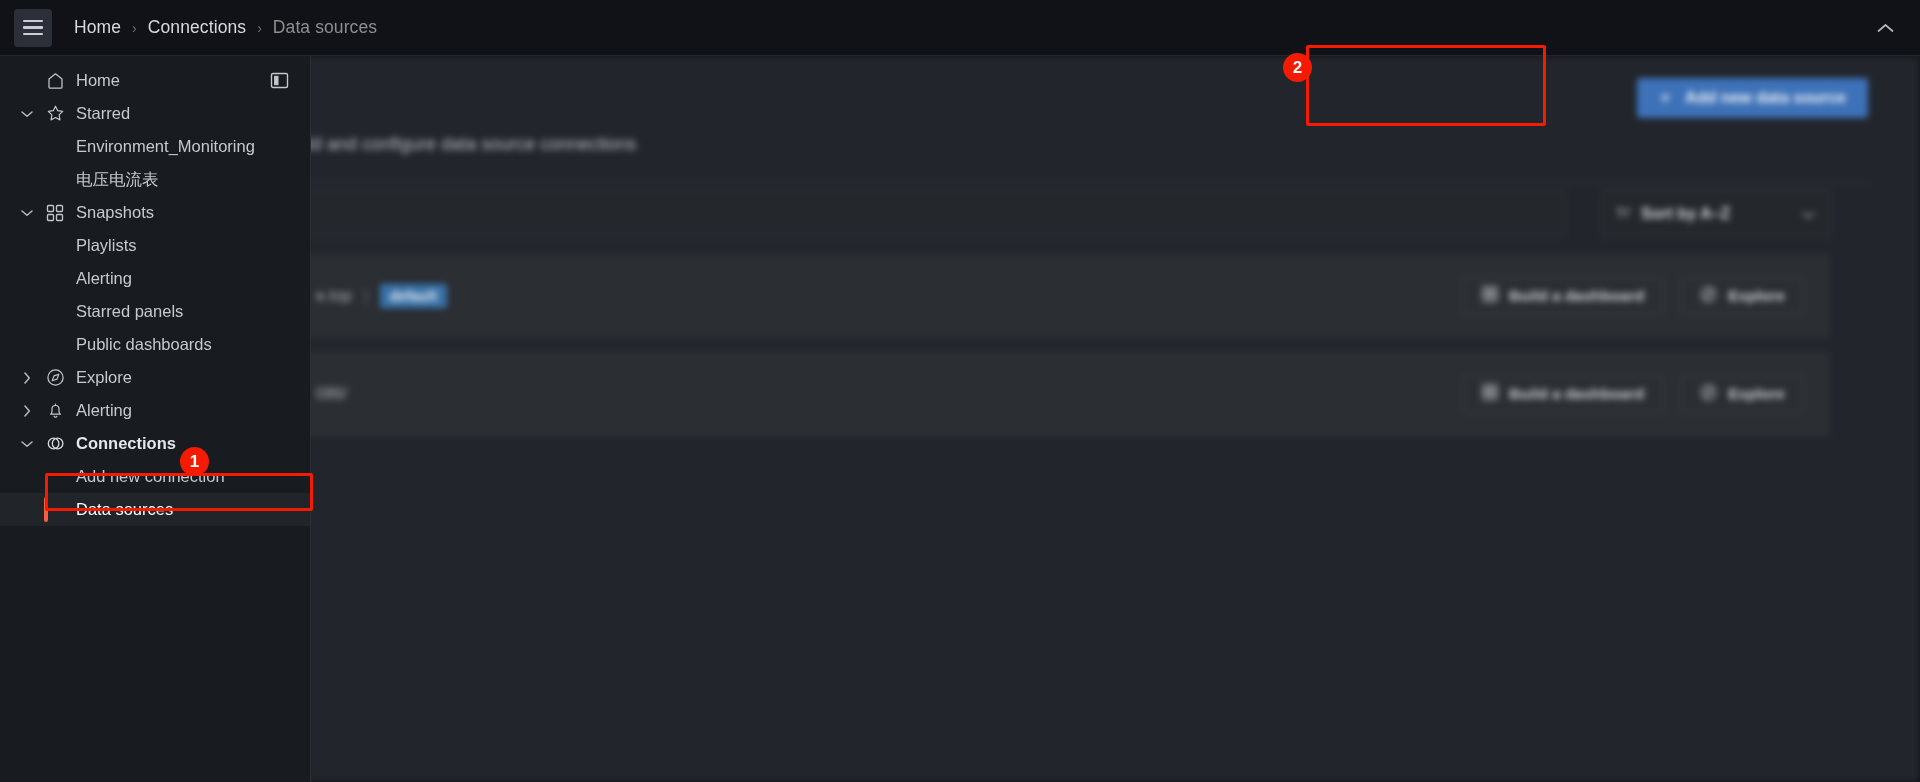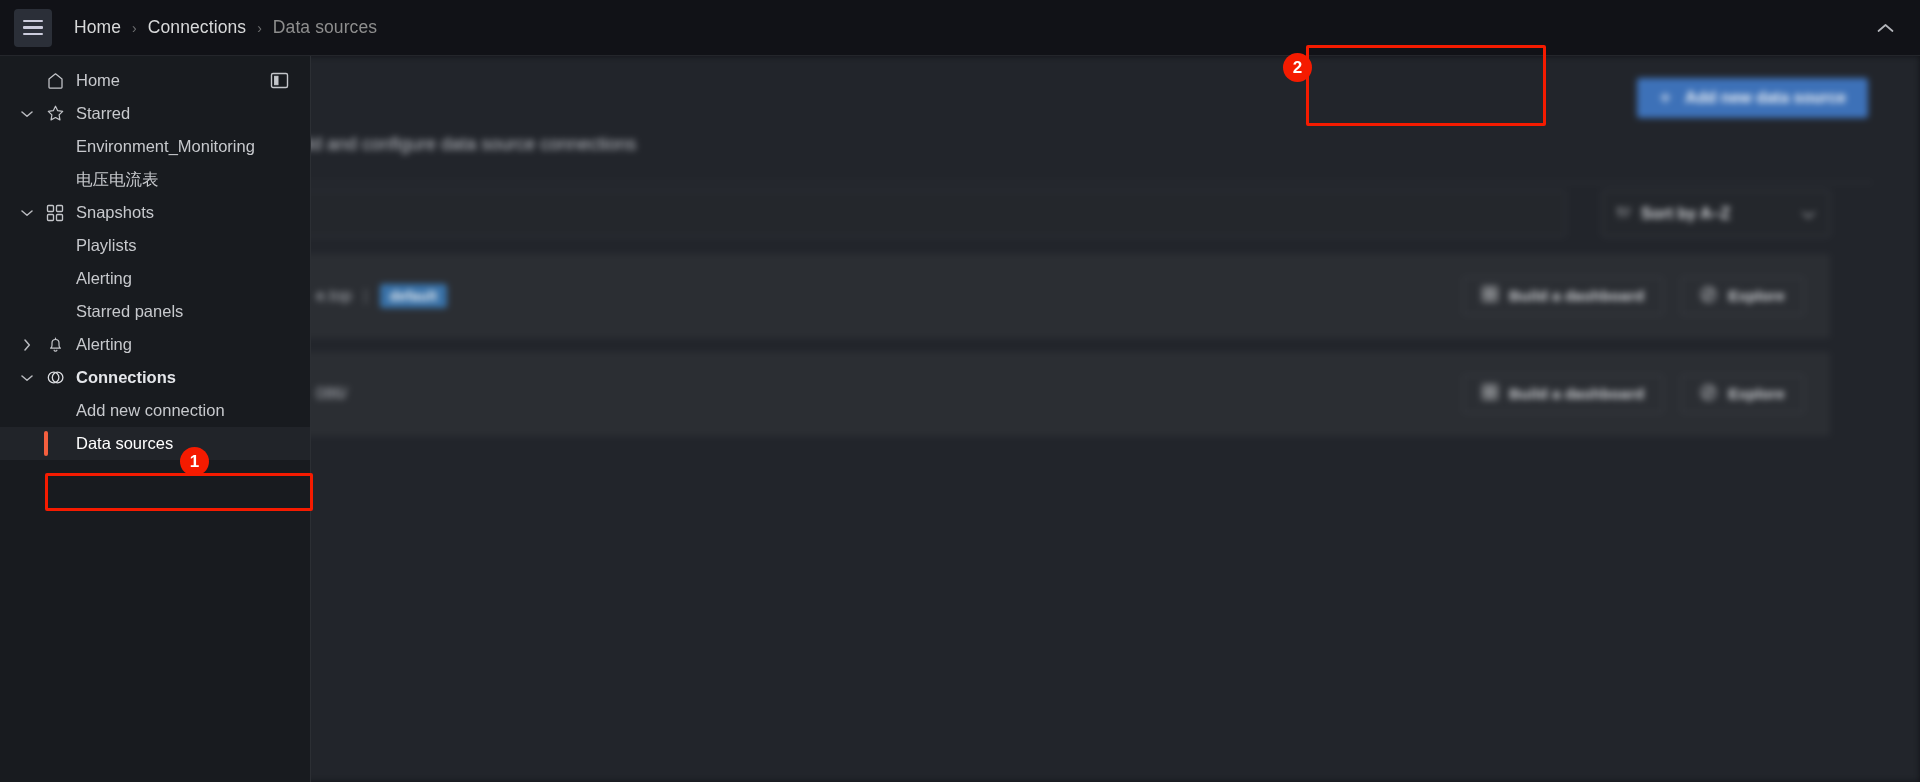--- a/index.html
+++ b/index.html
@@ -341,30 +341,49 @@
         <span class="nav-icon"></span>
         <span class="nav-label">Alerting</span>
       </div>
 
       <div class="nav-item child">
         <span class="nav-chevron"></span>
         <span class="nav-icon"></span>
         <span class="nav-label">Starred panels</span>
       </div>
 
-
+      <div class="nav-item child">
+        <span class="nav-chevron"></span>
+        <span class="nav-icon"></span>
+        <span class="nav-label">Public dashboards</span>
+      </div>
 
       <div class="nav-item">
         <span class="nav-chevron">
           <svg width="8" height="12" viewBox="0 0 8 12">
               <path d="M2 1L6.3 6L2 11" stroke="#b9bbbf" stroke-width="1.5" fill="none" stroke-linecap="round" stroke-linejoin="round"></path>
             </svg>
         </span>
         <span class="nav-icon">
           <svg width="19" height="19" viewBox="0 0 19 19">
+              <circle cx="9.5" cy="9.5" r="7.6" stroke="#c4c6ca" stroke-width="1.25" fill="none"></circle>
+              <path d="M12.8 6.2L8 7.9L6.2 12.8L11 11.1L12.8 6.2Z" stroke="#c4c6ca" stroke-width="1.15" fill="none" stroke-linejoin="round"></path>
+            </svg>
+        </span>
+        <span class="nav-label">Explore</span>
+      </div>
+
+      <div class="nav-item">
+        <span class="nav-chevron">
+          <svg width="8" height="12" viewBox="0 0 8 12">
+              <path d="M2 1L6.3 6L2 11" stroke="#b9bbbf" stroke-width="1.5" fill="none" stroke-linecap="round" stroke-linejoin="round"></path>
+            </svg>
+        </span>
+        <span class="nav-icon">
+          <svg width="19" height="19" viewBox="0 0 19 19">
               <path d="M4.6 13.2h9.8c-1-.8-1.4-1.8-1.4-3V8c0-1.9-1.5-3.5-3.5-3.5S6 6.1 6 8v2.2c0 1.2-.4 2.2-1.4 3z" stroke="#c4c6ca" stroke-width="1.2" fill="none" stroke-linejoin="round"></path>
               <path d="M8.1 15.2a1.5 1.5 0 0 0 2.8 0" stroke="#c4c6ca" stroke-width="1.2" fill="none" stroke-linecap="round"></path>
               <path d="M9.5 4.5V3" stroke="#c4c6ca" stroke-width="1.2" stroke-linecap="round"></path>
             </svg>
         </span>
         <span class="nav-label">Alerting</span>
       </div>
 
       <div class="nav-item bold">
         <span class="nav-chevron">

